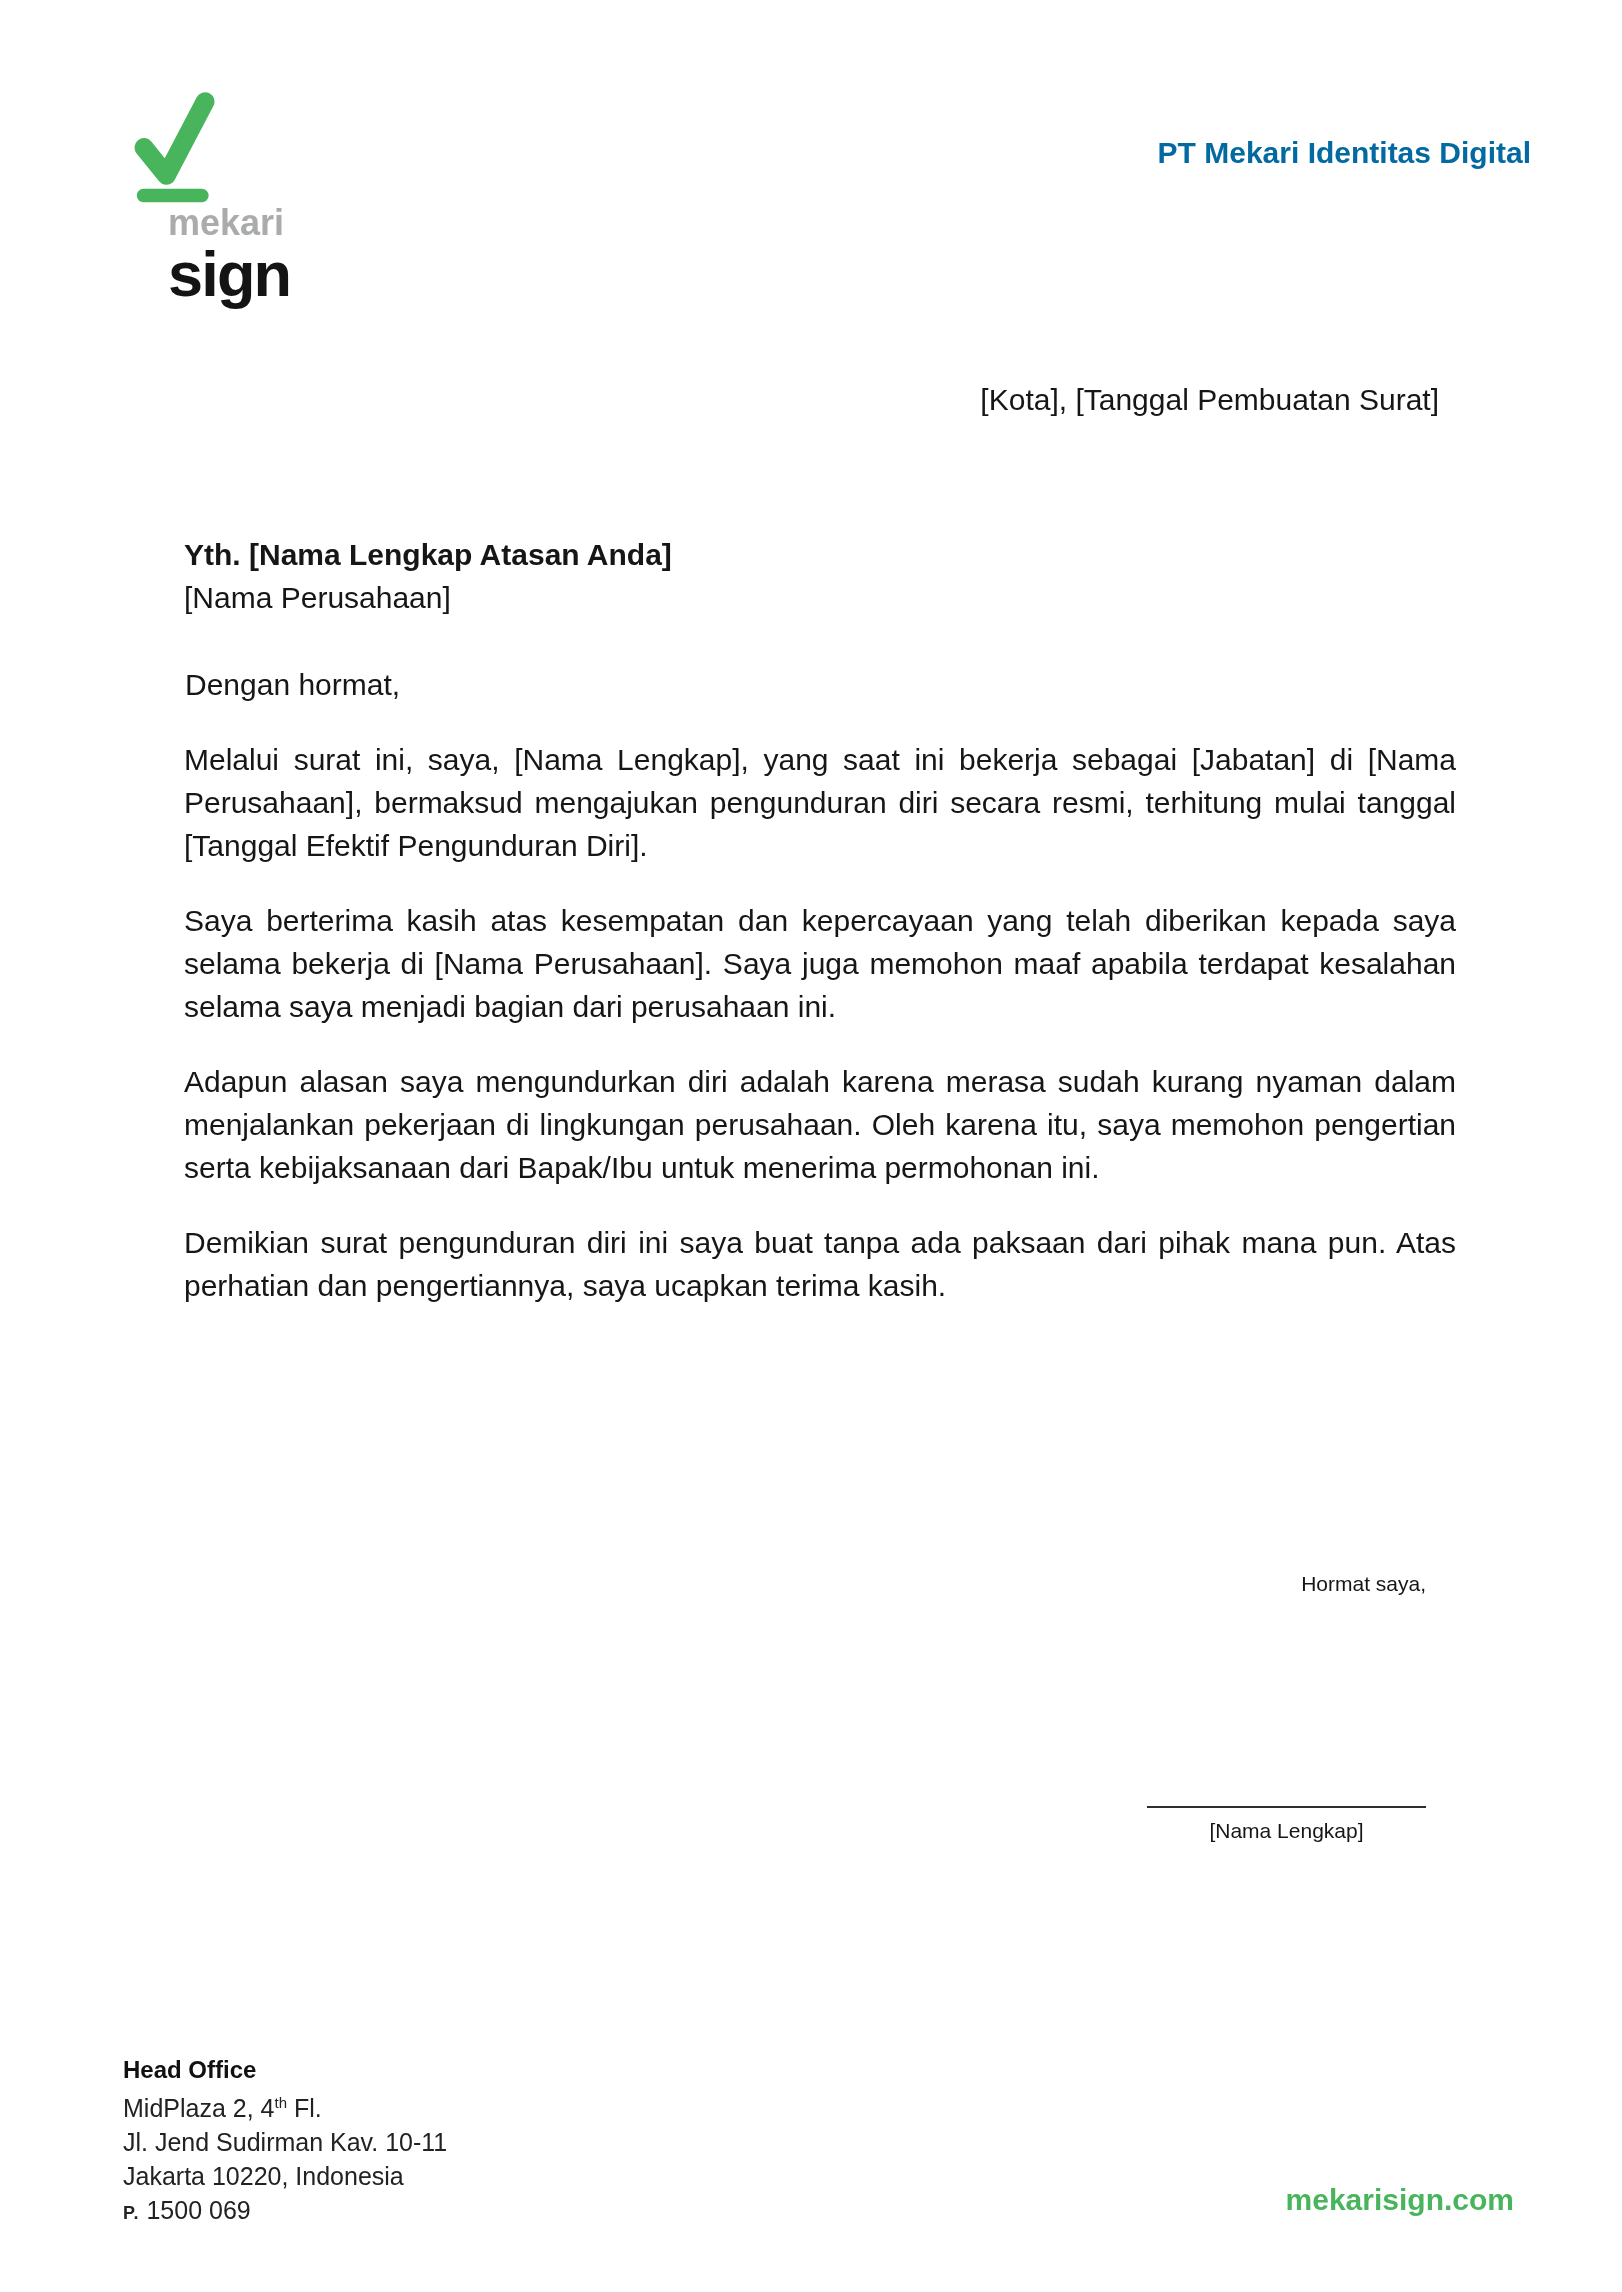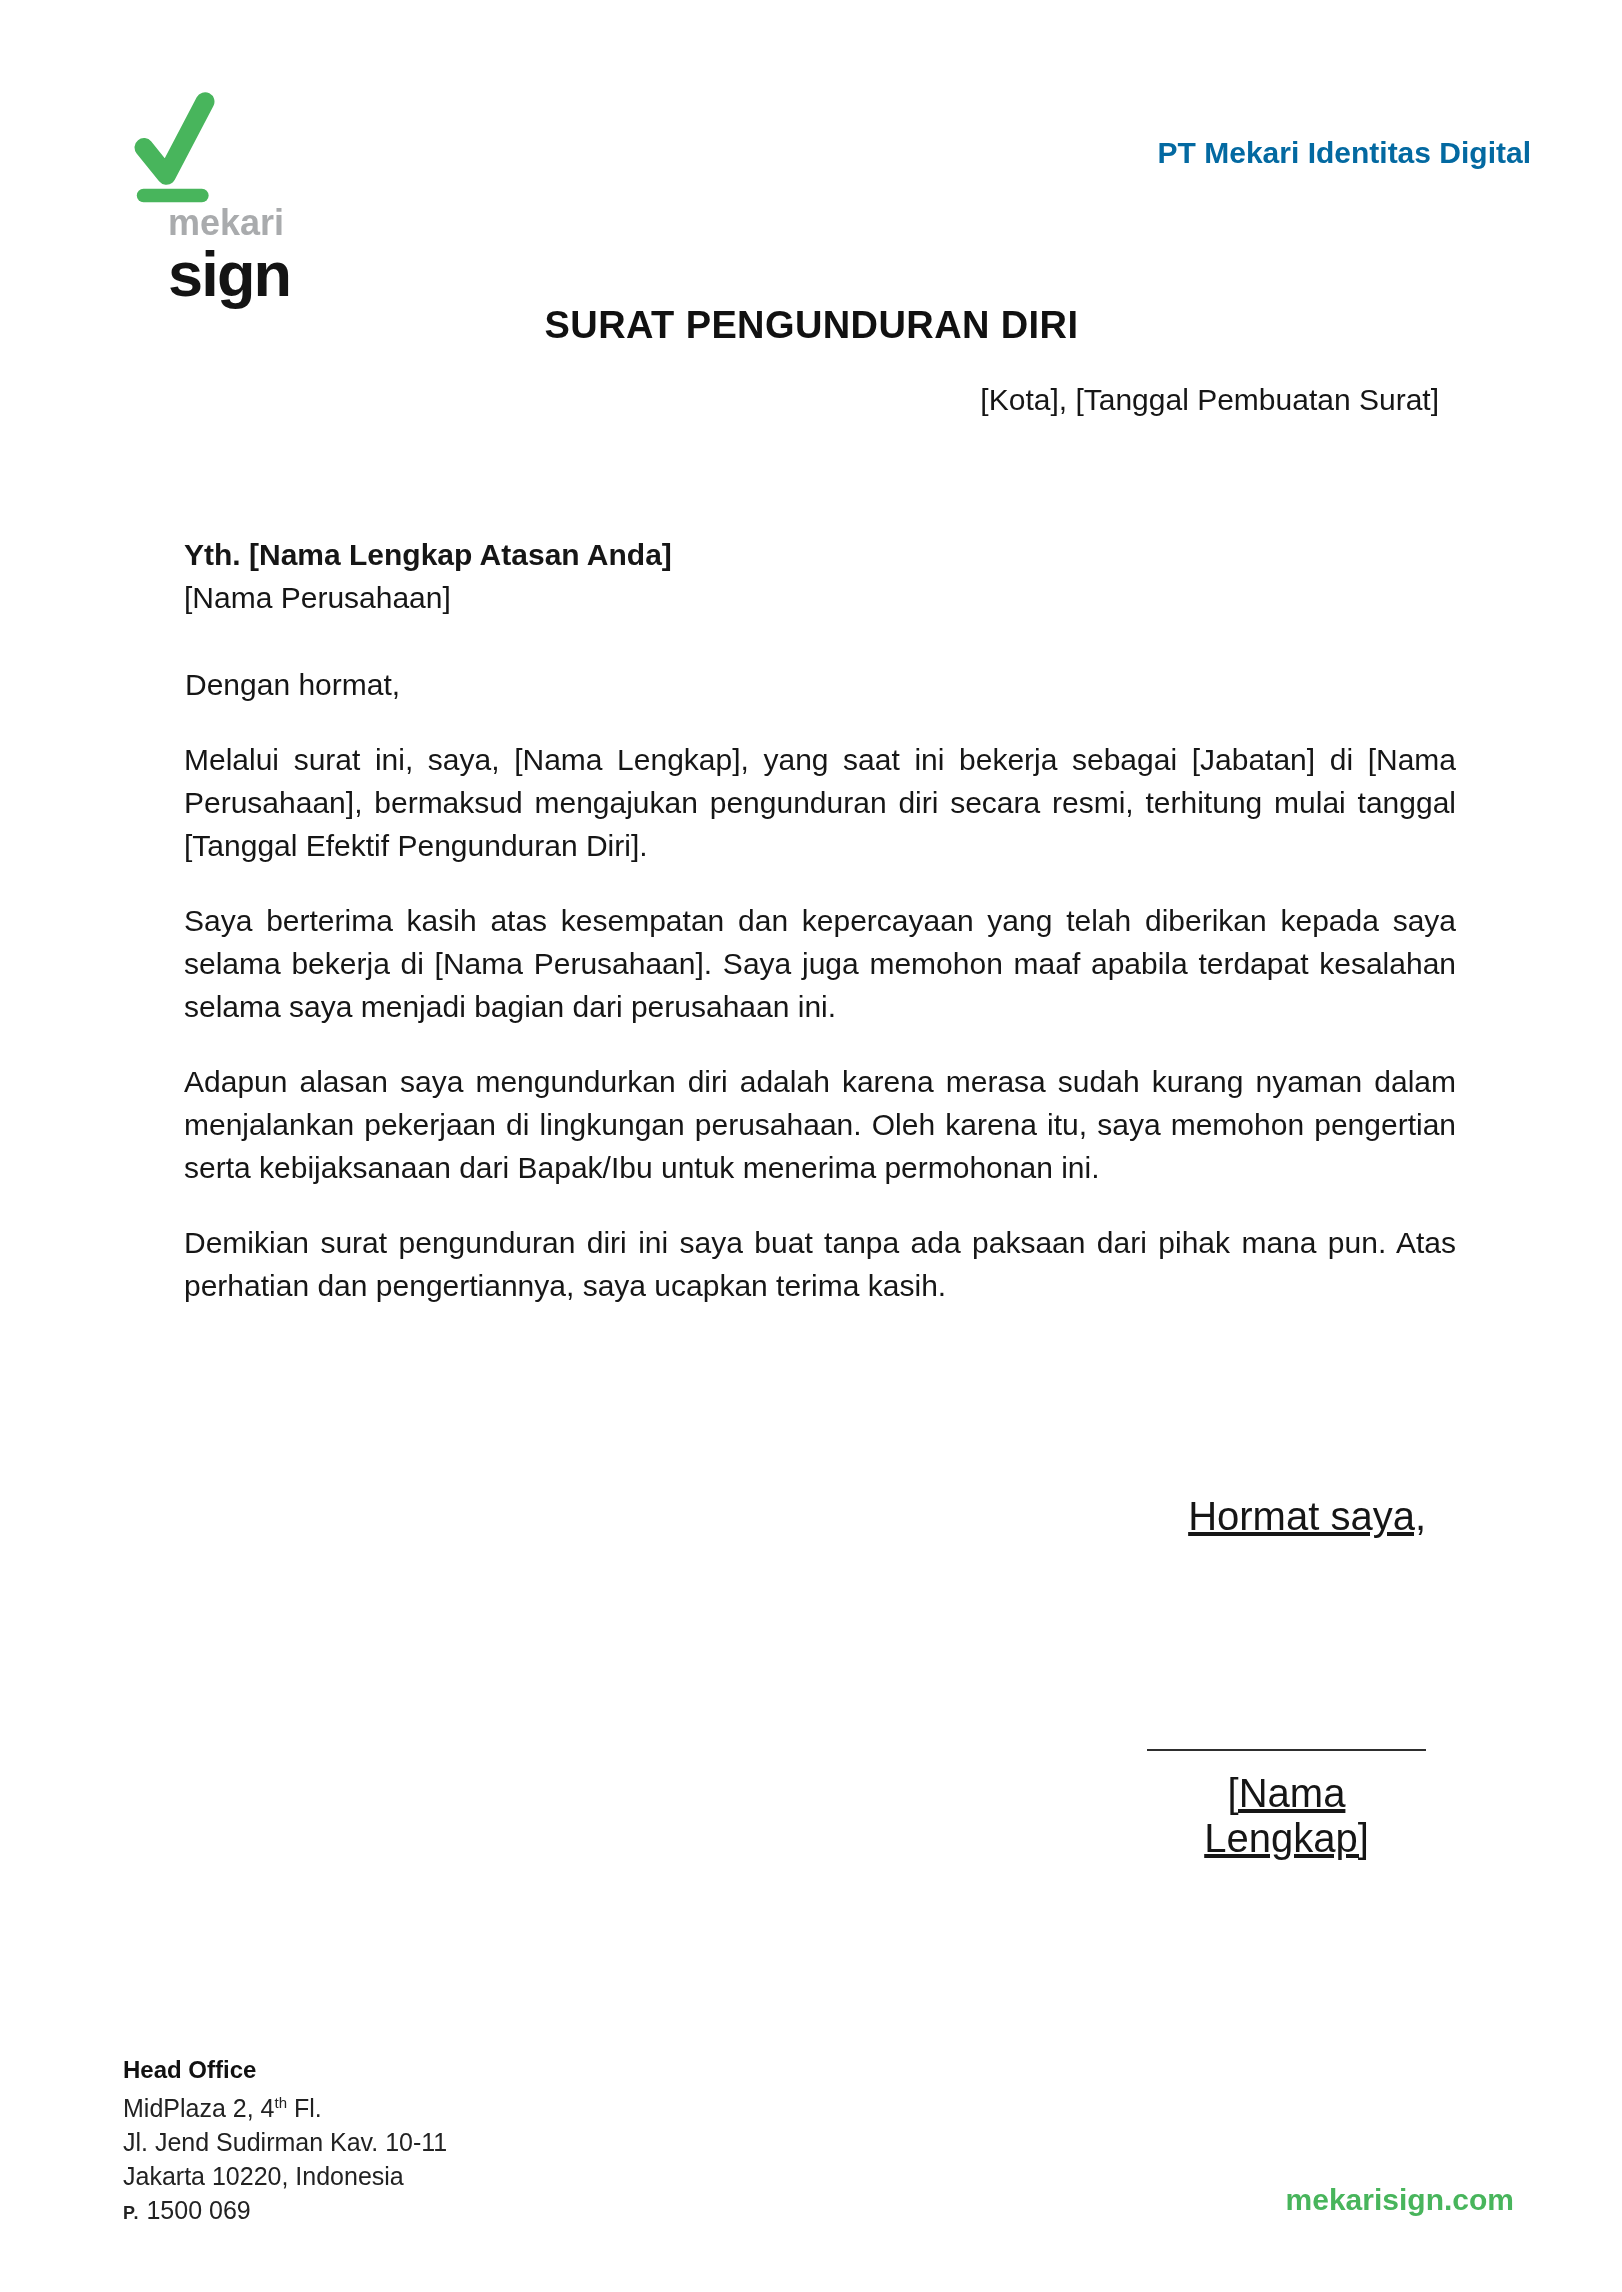--- a/index.html
+++ b/index.html
@@ -50,22 +50,22 @@
   .recipient-name{font-weight:700; margin:0;}
   .recipient-company{margin:0 0 44px 0;}
   .salutation{margin:0 0 32px 1px;}
   .body-block p.par{
     margin:0 0 32px 0;
     text-align:justify;
   }
 
   
   .sig-block{
-    position:absolute; right:197px; top:1494px; width:279px;
-    font-size:40px; color:#161616;text-decoration:underline;
+    position:absolute; right:197px; top:1572px; width:279px;
+    font-size:21px; color:#161616;
   }
   .sig-closing{text-align:right; margin:0;}
   .sig-line{
     margin-top:210px;
     border:none; border-top:2.7px solid #2e2e2e;
     width:100%;
   }
   .sig-name{text-align:center; margin:9px 0 0 0;}
 
   
@@ -99,21 +99,20 @@
       <rect x="3" y="110" width="80" height="15" rx="7.5" fill="#48b55c"></rect>
     </svg>
     <div class="logo-text">
       <span class="logo-word1">mekari</span>
       <span class="logo-word2">sign</span>
     </div>
   </div>
 
   <div class="company-name">PT Mekari Identitas Digital</div>
 
-  <div class="doc-title">SURAT PENGUNDURAN DIRI</div>
 
   <div class="date-line">[Kota], [Tanggal Pembuatan Surat]</div>
 
   <div class="body-block">
     <p class="recipient-name">Yth. [Nama Lengkap Atasan Anda]</p>
     <p class="recipient-company">[Nama Perusahaan]</p>
 
     <p class="salutation">Dengan hormat,</p>
 
     <p class="par">Melalui surat ini, saya, [Nama Lengkap], yang saat ini bekerja sebagai [Jabatan] di [Nama Perusahaan], bermaksud mengajukan pengunduran diri secara resmi, terhitung mulai tanggal [Tanggal Efektif Pengunduran Diri].</p>

